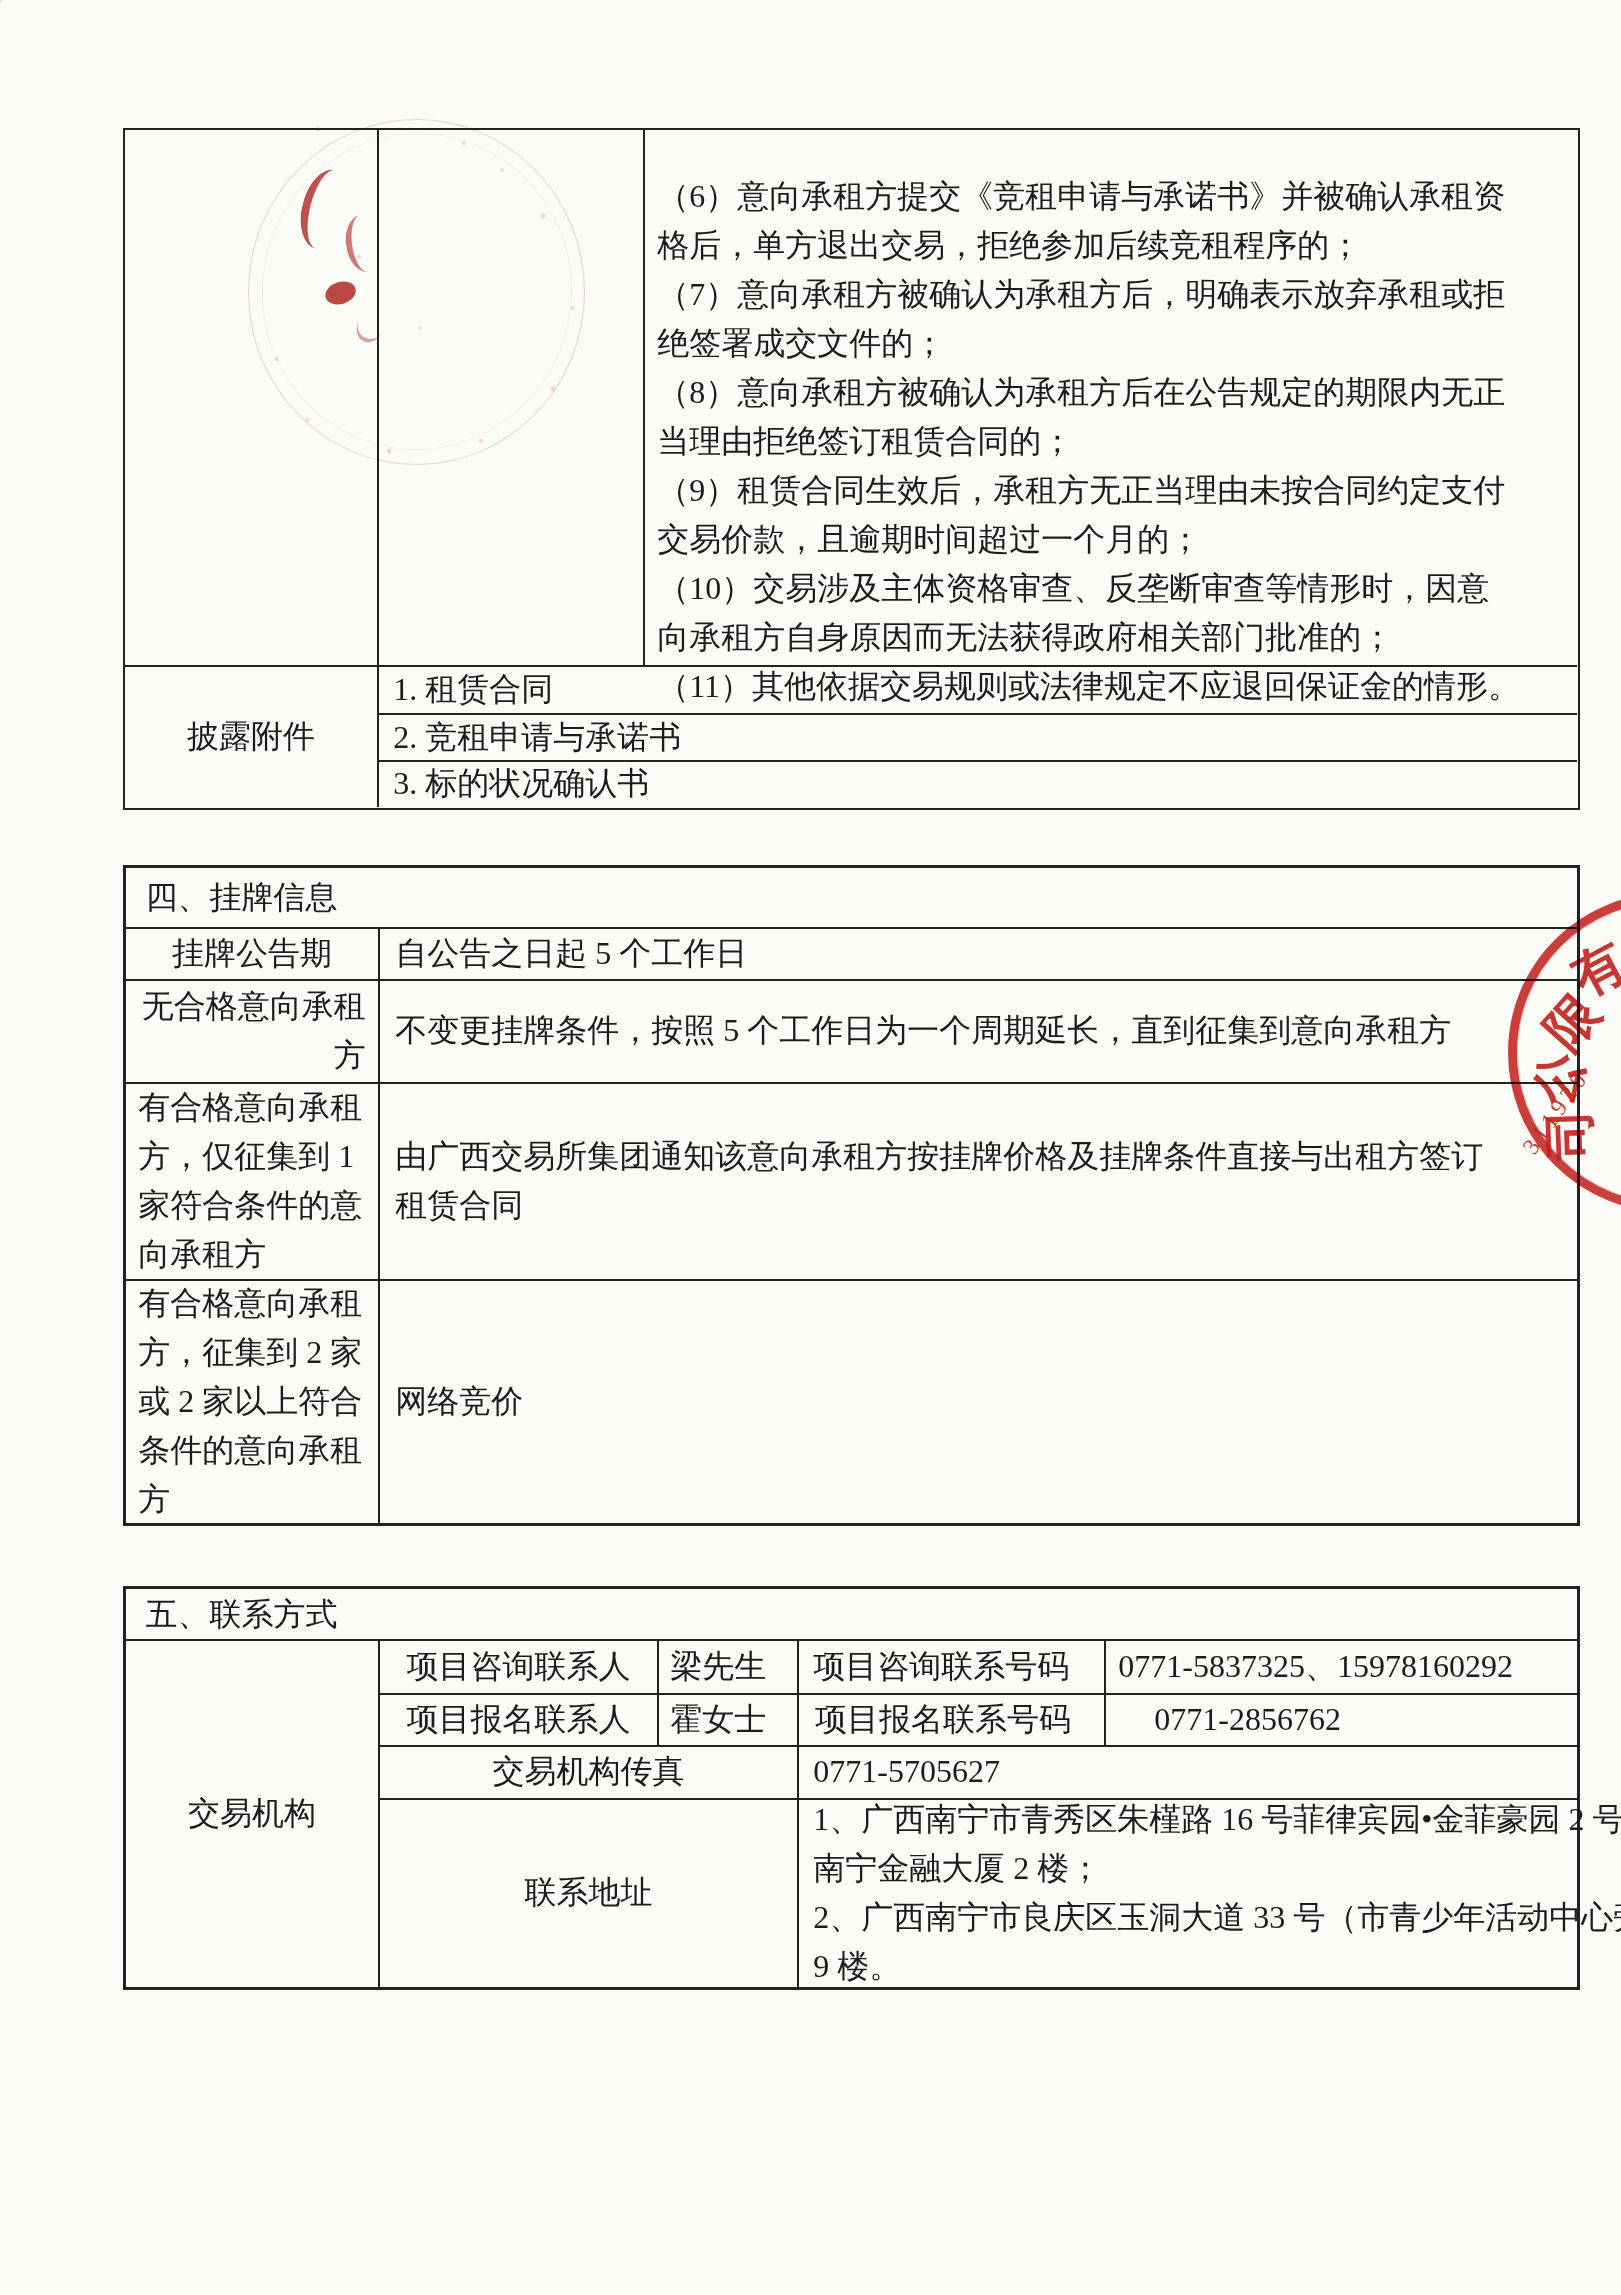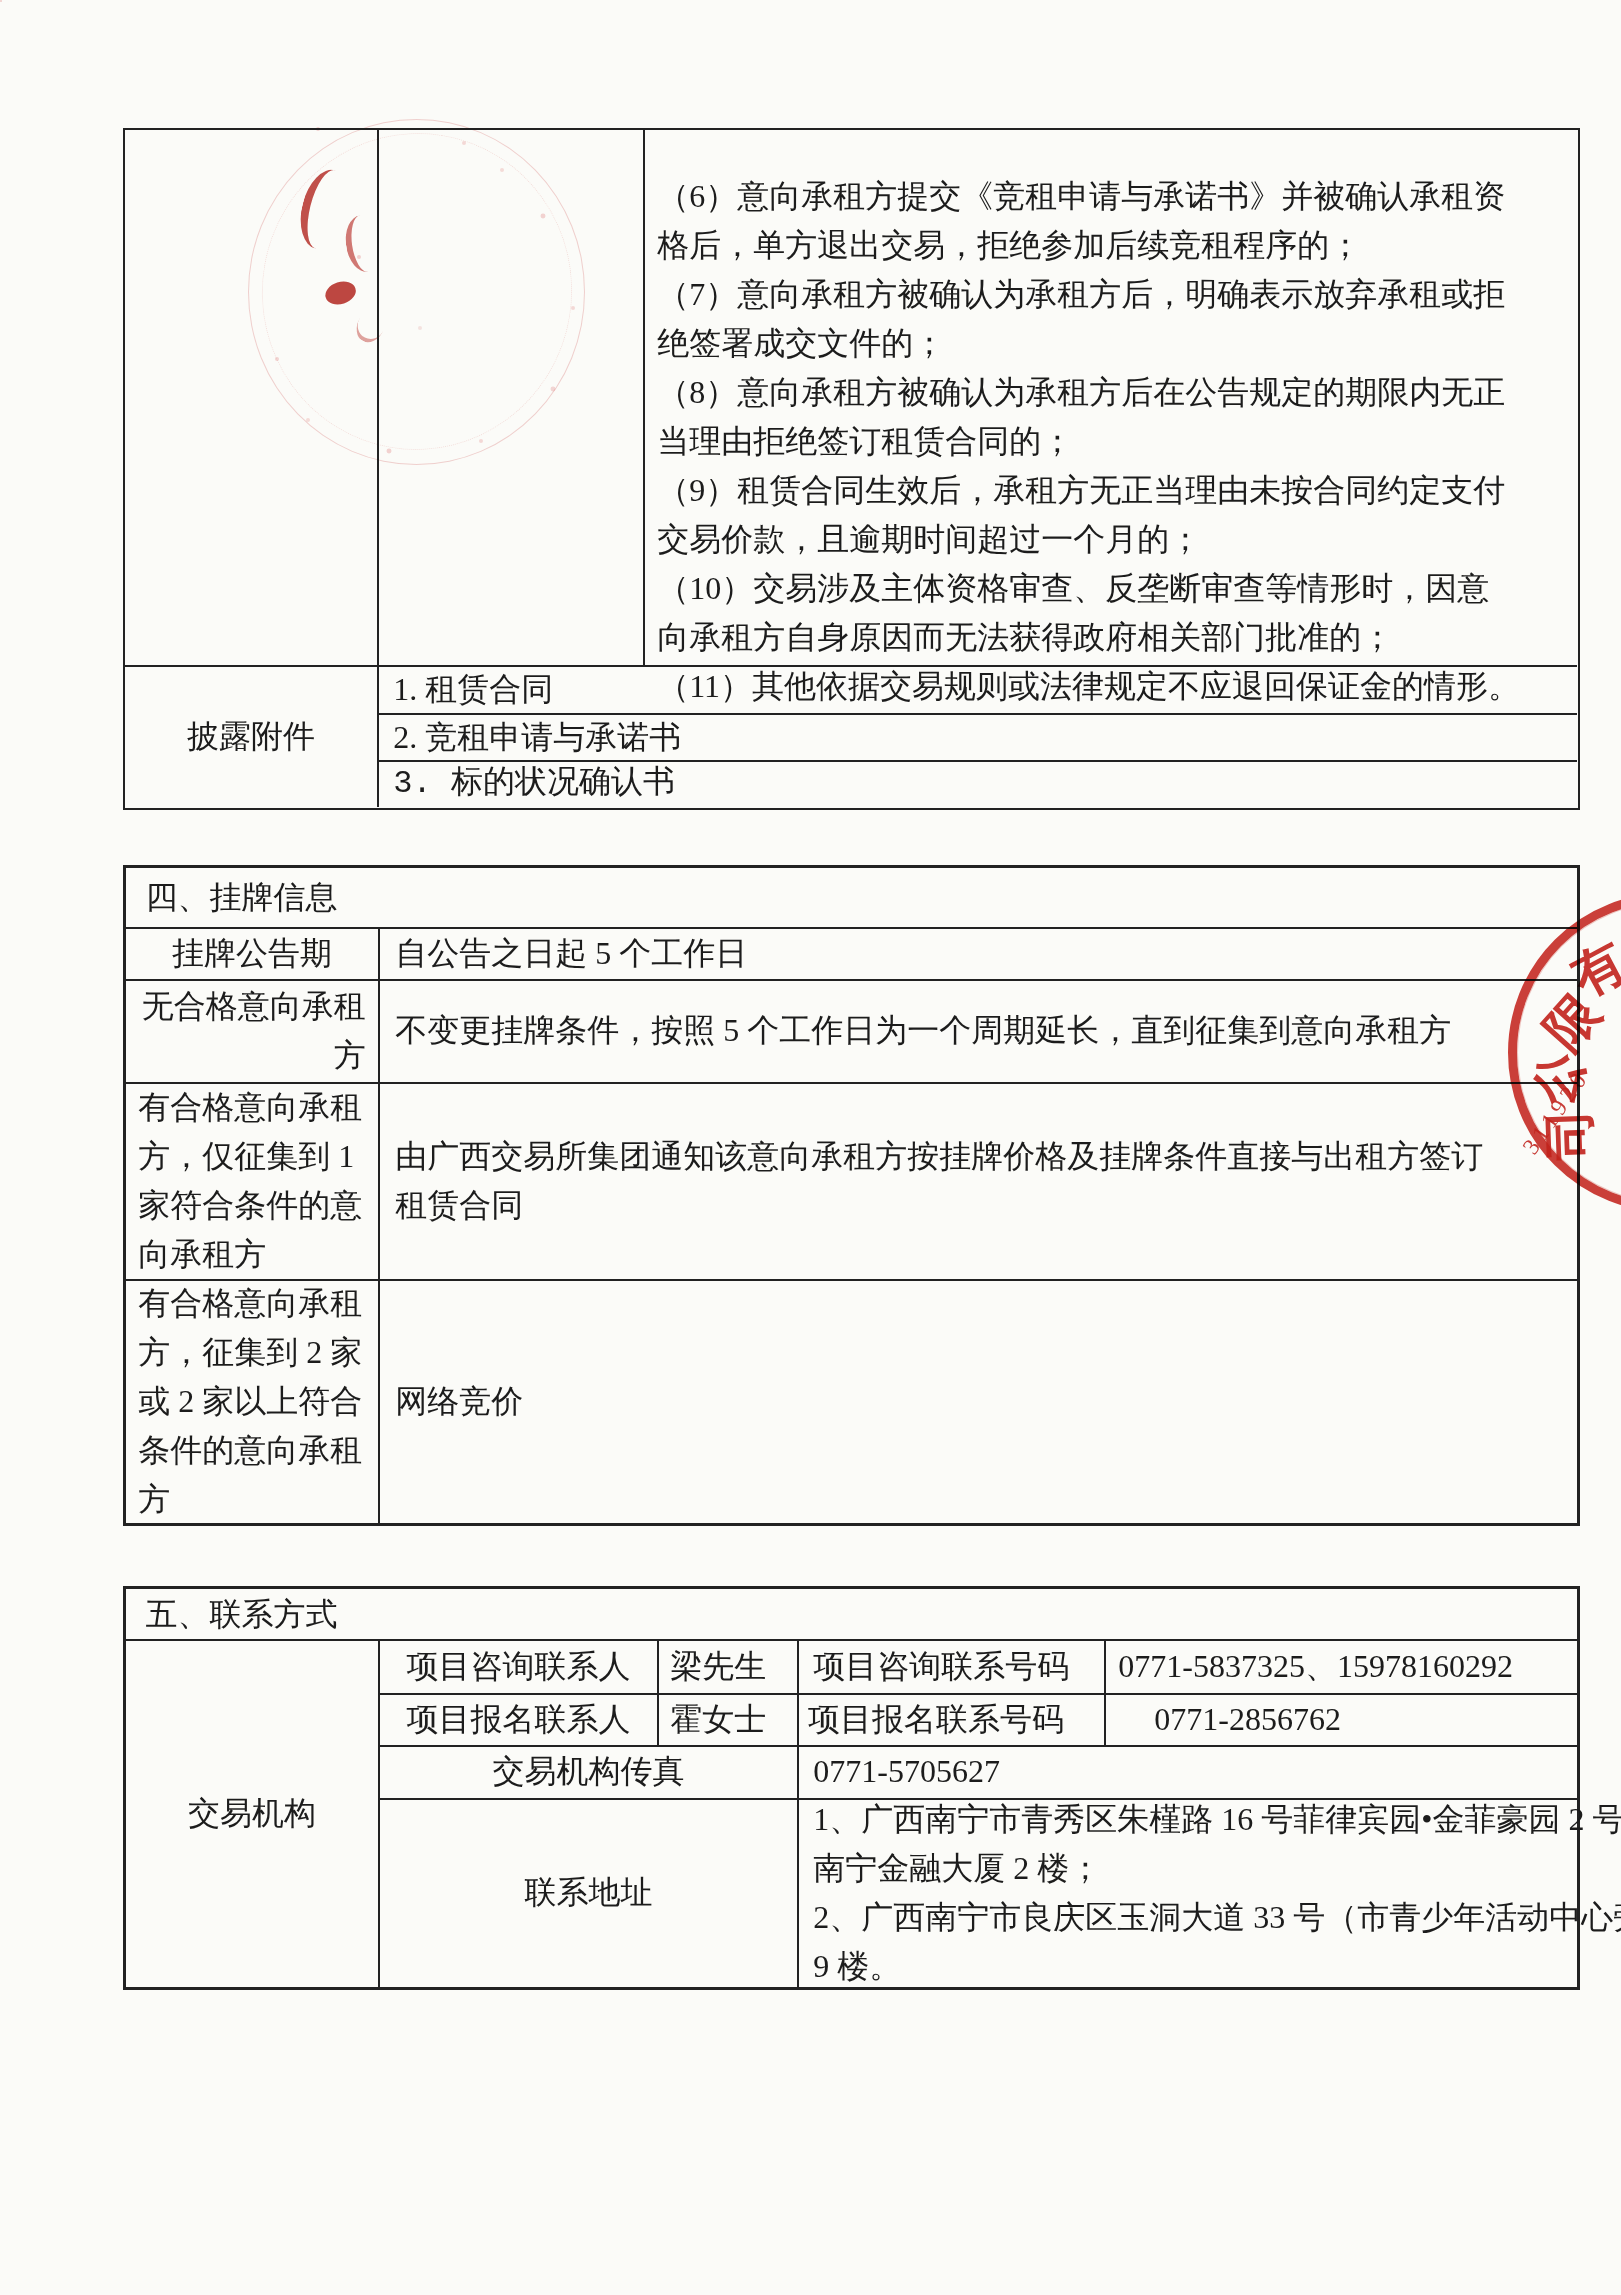--- a/index.html
+++ b/index.html
@@ -121,21 +121,21 @@
   <div class="cell center" style="left:0; top:535px; width:252px; height:142px;">
     <span>披露附件</span>
   </div>
 
   <div class="cell left" style="left:254px; top:535px; width:1198px; height:48px; padding-left:14.3px;">
     <span>1. 租赁合同</span>
   </div>
   <div class="cell left" style="left:254px; top:583px; width:1198px; height:48px; padding-left:14.3px;">
     <span>2. 竞租申请与承诺书</span>
   </div>
-  <div class="cell left" style="left:254px; top:630px; width:1198px; height:47px; padding-left:14.3px;font-family:Liberation Mono, monospace;">
+  <div class="cell left" style="left:254px; top:630px; width:1198px; height:47px; padding-left:14.3px;">
     <span>3. 标的状况确认书</span>
   </div>
 </div>
 
 <div class="table" style="left:123px; top:865px; width:1457px; height:661px;">
   <div class="hline" style="left:0; top:59px; width:1451px;"></div>
   <div class="hline" style="left:0; top:111px; width:1451px;"></div>
   <div class="hline" style="left:0; top:214px; width:1451px;"></div>
   <div class="hline" style="left:0; top:411px; width:1451px;"></div>
   <div class="vline" style="left:252px; top:59px; height:596px;"></div>
@@ -212,21 +212,21 @@
   <div class="cell left" style="left:980px; top:50px; width:471px; height:54px; padding-left:12.3px;text-align:right;">
     <span>0771-5837325、15978160292</span>
   </div>
 
   <div class="cell center" style="left:254px; top:104px; width:277px; height:52px;">
     <span>项目报名联系人</span>
   </div>
   <div class="cell left" style="left:533px; top:104px; width:139px; height:52px; padding-left:11.2px;">
     <span>霍女士</span>
   </div>
-  <div class="cell left" style="left:673px; top:104px; width:305px; height:52px; padding-left:9px;">
+  <div class="cell left" style="left:673px; top:104px; width:305px; height:52px; padding-left:16px;">
     <span>项目报名联系号码</span>
   </div>
   <div class="cell left" style="left:980px; top:104px; width:471px; height:52px; padding-left:12.3px;margin-left:36px;">
     <span>0771-2856762</span>
   </div>
 
   <div class="cell center" style="left:254px; top:156px; width:417px; height:53px;">
     <span>交易机构传真</span>
   </div>
   <div class="cell left" style="left:673px; top:156px; width:777px; height:53px; padding-left:14.3px;">

